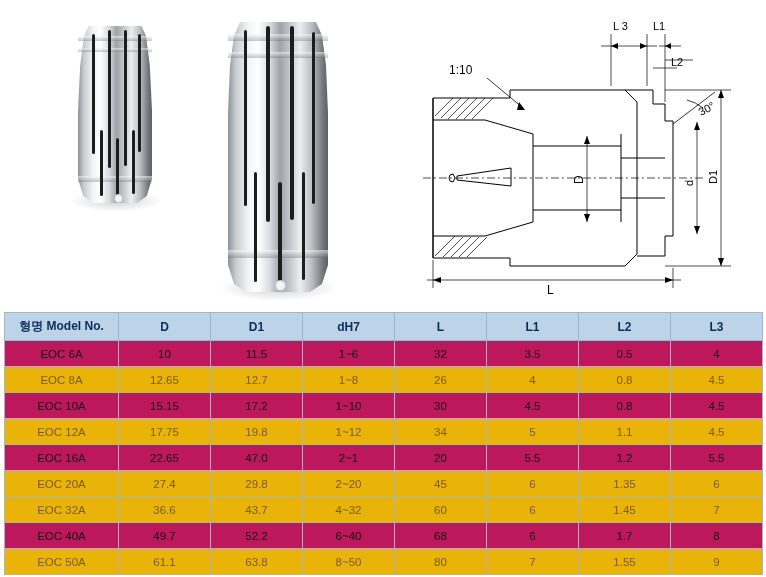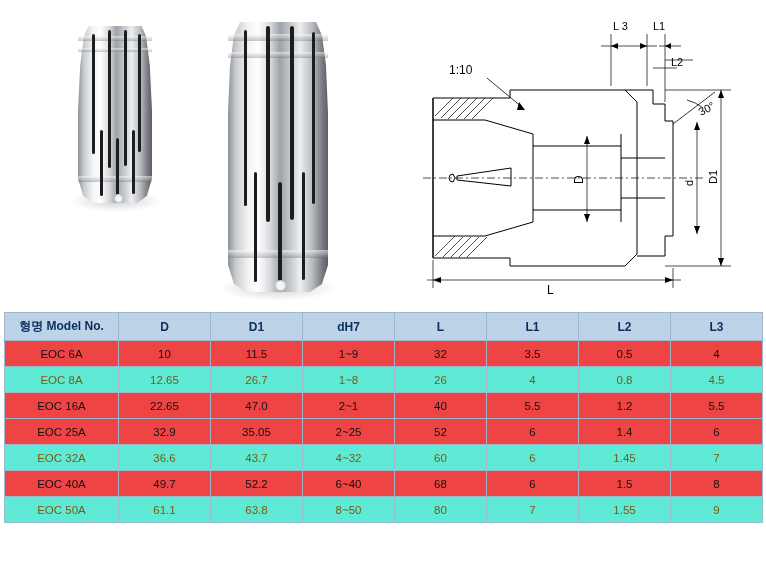--- a/index.html
+++ b/index.html
@@ -133,25 +133,25 @@
     background: #bcd3e8;
     color: #0b2e5c;
     font-weight: bold;
     font-size: 12px;
     height: 27px;
   }
   table.spec thead th.first {
     color: #0b2e5c;
   }
   tr.alt td {
-    background: #5eead4;
+    background: #eab308;
     color: #7a5a12;
   }
   tr.plain td {
-    background: #ef4444;
+    background: #be185d;
     color: #111;
   }
   .col-model { width: 114px; }
   .col-num { width: 92px; }
 </style>
 </head>
 <body>
 
 <div class="page">
 
@@ -324,74 +324,94 @@
           <th>L1</th>
           <th>L2</th>
           <th>L3</th>
         </tr>
       </thead>
       <tbody>
         <tr class="plain">
           <td>EOC 6A</td>
           <td>10</td>
           <td>11.5</td>
-          <td>1~9</td>
+          <td>1~6</td>
           <td>32</td>
           <td>3.5</td>
           <td>0.5</td>
           <td>4</td>
         </tr>
         <tr class="alt">
           <td>EOC 8A</td>
           <td>12.65</td>
-          <td>26.7</td>
+          <td>12.7</td>
           <td>1~8</td>
           <td>26</td>
           <td>4</td>
           <td>0.8</td>
           <td>4.5</td>
         </tr>
         <tr class="plain">
+          <td>EOC 10A</td>
+          <td>15.15</td>
+          <td>17.2</td>
+          <td>1~10</td>
+          <td>30</td>
+          <td>4.5</td>
+          <td>0.8</td>
+          <td>4.5</td>
+        </tr>
+        <tr class="alt">
+          <td>EOC 12A</td>
+          <td>17.75</td>
+          <td>19.8</td>
+          <td>1~12</td>
+          <td>34</td>
+          <td>5</td>
+          <td>1.1</td>
+          <td>4.5</td>
+        </tr>
+        <tr class="plain">
           <td>EOC 16A</td>
           <td>22.65</td>
           <td>47.0</td>
           <td>2~1</td>
-          <td>40</td>
+          <td>20</td>
           <td>5.5</td>
           <td>1.2</td>
           <td>5.5</td>
         </tr>
-        <tr class="plain">
-          <td>EOC 25A</td>
-          <td>32.9</td>
-          <td>35.05</td>
-          <td>2~25</td>
-          <td>52</td>
+        <tr class="alt">
+          <td>EOC 20A</td>
+          <td>27.4</td>
+          <td>29.8</td>
+          <td>2~20</td>
+          <td>45</td>
           <td>6</td>
-          <td>1.4</td>
+          <td>1.35</td>
           <td>6</td>
         </tr>
         <tr class="alt">
           <td>EOC 32A</td>
           <td>36.6</td>
           <td>43.7</td>
           <td>4~32</td>
           <td>60</td>
           <td>6</td>
           <td>1.45</td>
           <td>7</td>
         </tr>
         <tr class="plain">
           <td>EOC 40A</td>
           <td>49.7</td>
           <td>52.2</td>
           <td>6~40</td>
           <td>68</td>
           <td>6</td>
-          <td>1.5</td>
+          <td>1.7</td>
           <td>8</td>
         </tr>
         <tr class="alt">
           <td>EOC 50A</td>
           <td>61.1</td>
           <td>63.8</td>
           <td>8~50</td>
           <td>80</td>
           <td>7</td>
           <td>1.55</td>

